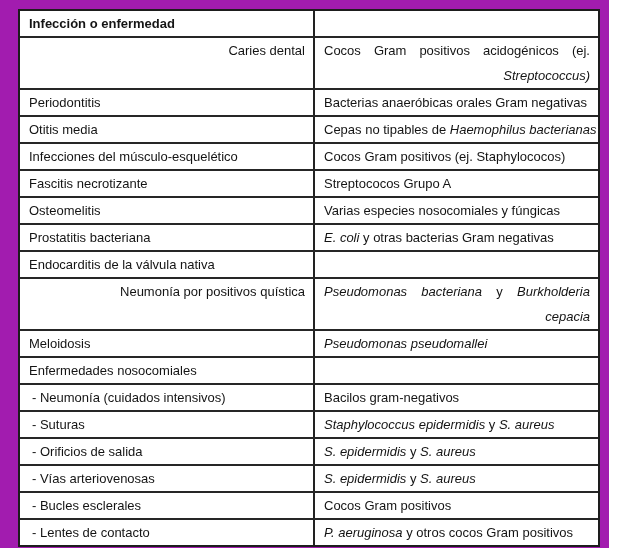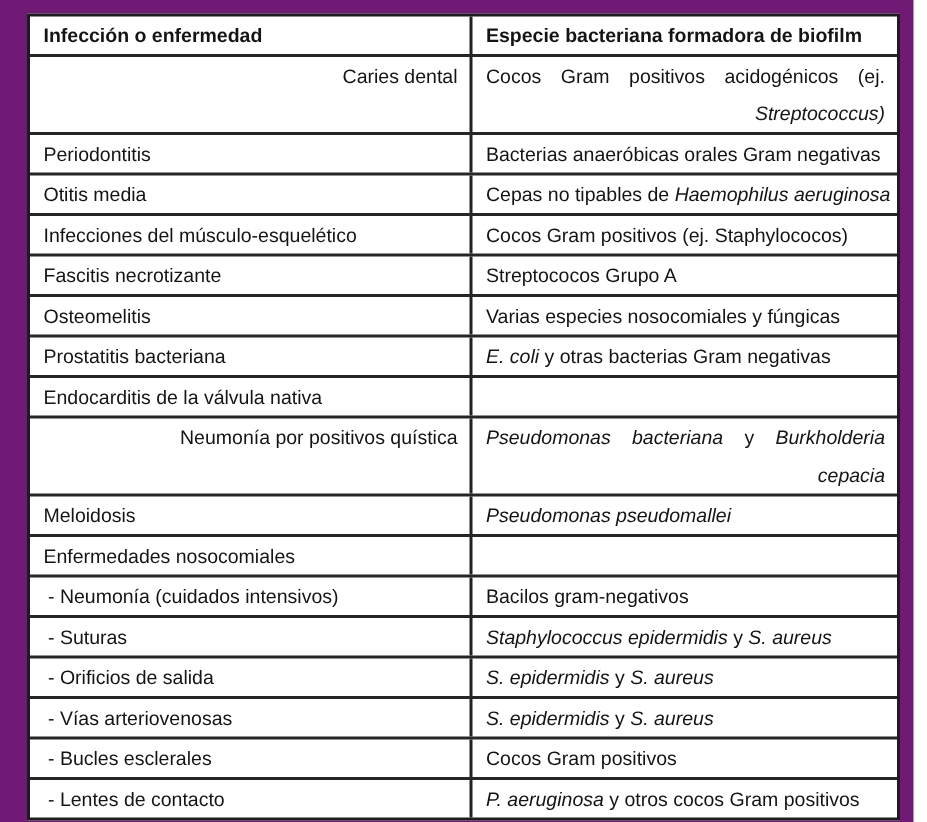--- a/index.html
+++ b/index.html
@@ -9,21 +9,21 @@
     width: 618px;
     height: 548px;
     overflow: hidden;
     font-family: "Liberation Sans", sans-serif;
     -webkit-font-smoothing: antialiased;
   }
   .page {
     position: relative;
     width: 609px;
     height: 548px;
-    background: #701a75;
+    background: #a21caf;
   }
   .biofilm-table {
     position: absolute;
     left: 18px;
     top: 9px;
     width: 582px;
     border: 2px solid #1d1d1d;
     background: #ffffff;
     box-sizing: border-box;
   }
@@ -79,23 +79,20 @@
 </style>
 </head>
 <body>
 
 <div class="page">
   <div class="biofilm-table">
     <div class="t-row header-row">
       <div class="t-cell cell-left">
         <div class="line">Infección o enfermedad</div>
       </div>
-      <div class="t-cell cell-right">
-        <div class="line">Especie bacteriana formadora de biofilm</div>
-      </div>
     </div>
     <div id="rows-container">
         <div class="t-row tall">
           <div class="t-cell cell-left">
             <div class="line">Caries dental</div>
           </div>
           <div class="t-cell cell-right">
             <div class="line justify">
               <span class="seg-regular">Cocos</span>
               <span class="seg-regular">Gram</span>
@@ -112,21 +109,21 @@
           </div>
           <div class="t-cell cell-right">
             <div class="line"><span class="seg-regular">Bacterias anaeróbicas orales Gram negativas</span></div>
           </div>
         </div>
         <div class="t-row">
           <div class="t-cell cell-left">
             <div class="line">Otitis media</div>
           </div>
           <div class="t-cell cell-right">
-            <div class="line"><span class="seg-regular">Cepas no tipables de </span><span class="seg-italic">Haemophilus aeruginosa</span></div>
+            <div class="line"><span class="seg-regular">Cepas no tipables de </span><span class="seg-italic">Haemophilus bacterianas</span></div>
           </div>
         </div>
         <div class="t-row">
           <div class="t-cell cell-left">
             <div class="line">Infecciones del músculo-esquelético</div>
           </div>
           <div class="t-cell cell-right">
             <div class="line"><span class="seg-regular">Cocos Gram positivos (ej. Staphylococos)</span></div>
           </div>
         </div>

